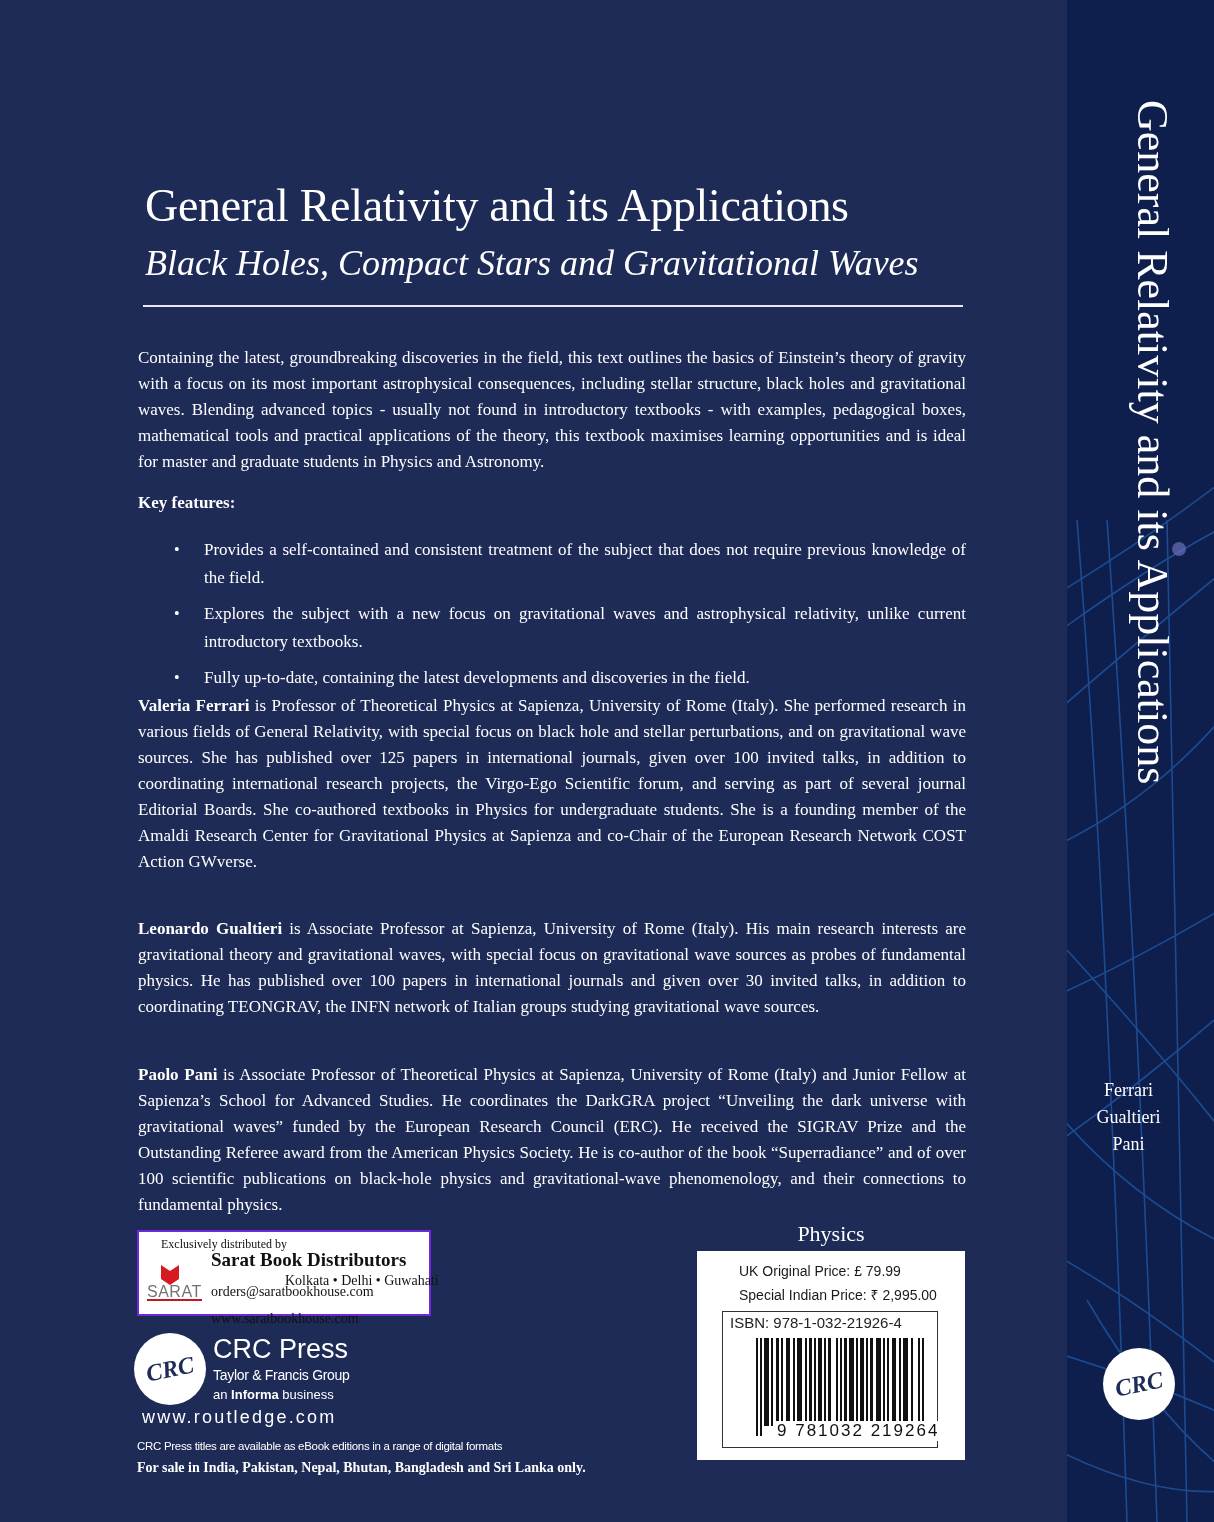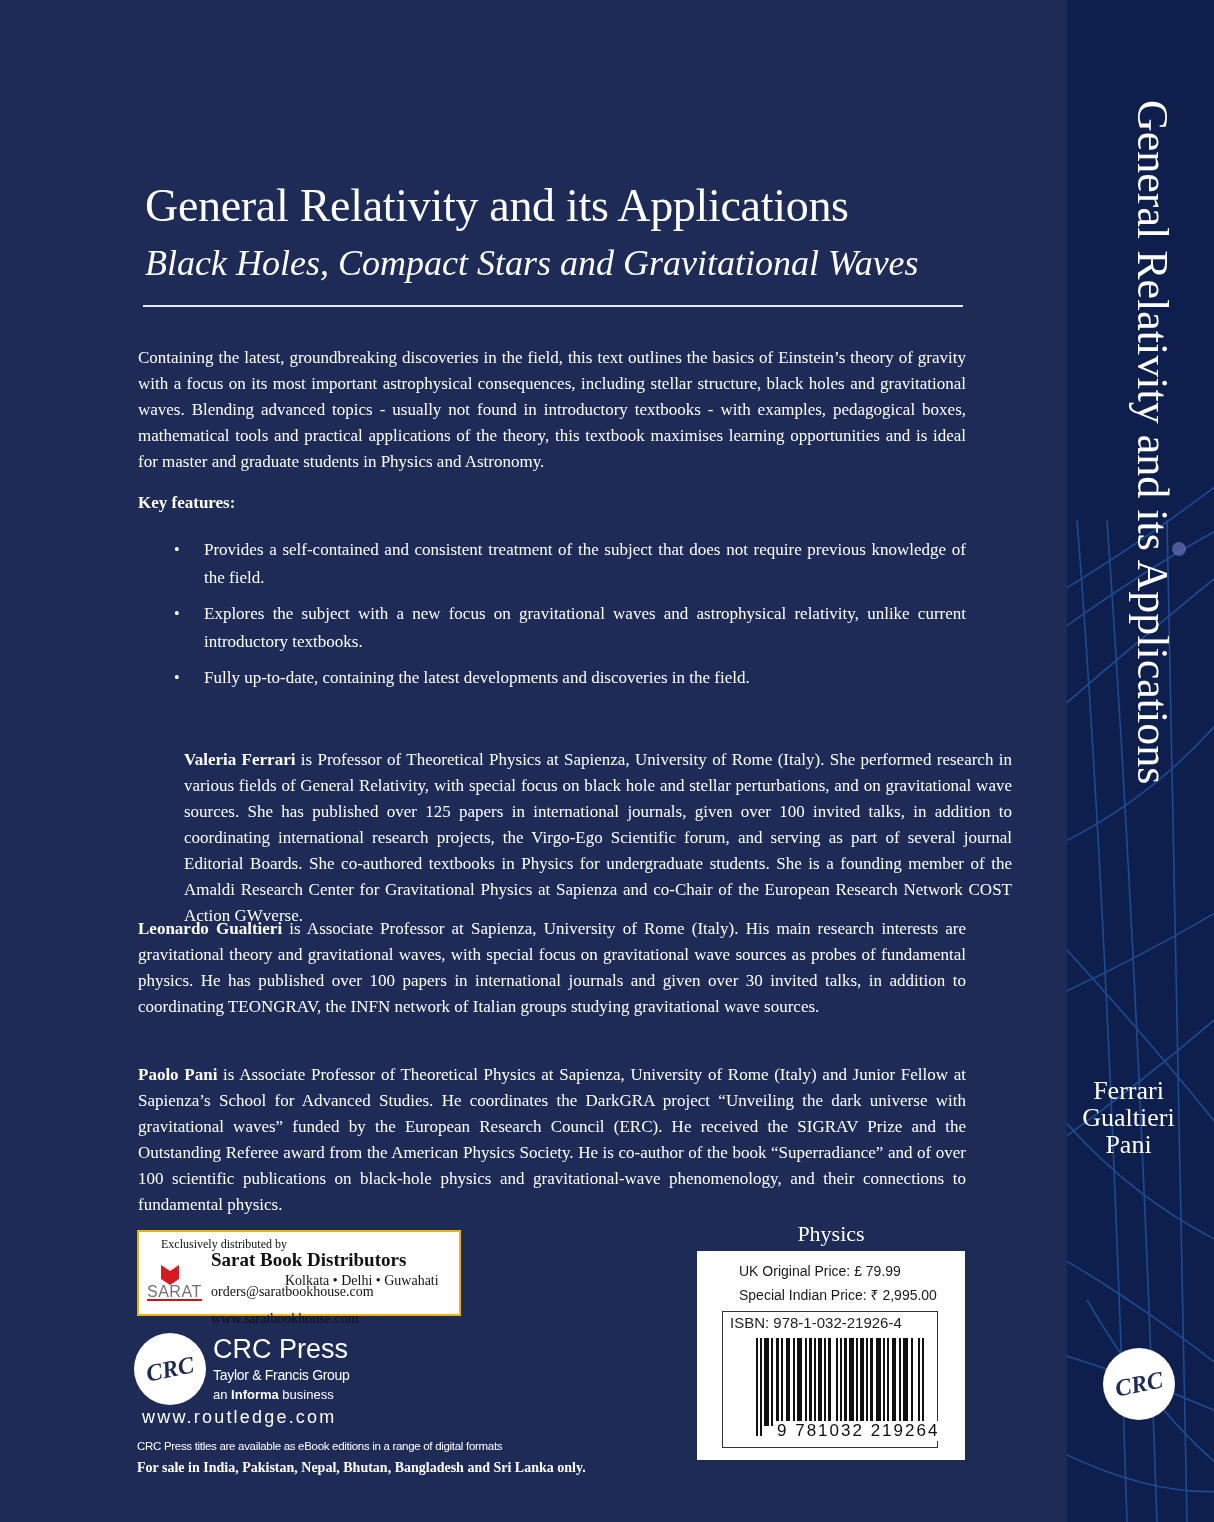--- a/index.html
+++ b/index.html
@@ -30,21 +30,21 @@
       transform: rotate(90deg);
       white-space: nowrap;
       font-size: 44px;
       font-family: "Liberation Serif", serif;
       color: #ffffff;
       margin-left: 22px;
       line-height: 1;
     }
     .spine-authors {
       position: absolute; left: 1067px; top: 1077px; width: 123px;
-      text-align: center; font-size: 26px; line-height: 27px; color: #fff;
+      text-align: center; font-size: 18px; line-height: 27px; color: #fff;
     }
     .spine-logo {
       position: absolute; left: 1103px; top: 1348px; width: 72px; height: 72px;
       border-radius: 50%; background: #ffffff;
       display: flex; align-items: center; justify-content: center;
     }
     .crc-text {
       font-family: "Liberation Serif", serif; font-style: italic; font-weight: bold;
       color: #1e2b57; transform: rotate(-12deg);
     }
@@ -69,28 +69,28 @@
     .intro { top: 345px; }
     .key-heading { position: absolute; left: 138px; top: 493px; font-size: 17px; font-weight: bold; }
     .features { position: absolute; left: 138px; top: 536px; width: 828px; margin: 0; padding: 0; list-style: none; }
     .feature {
       position: relative; padding-left: 66px; font-size: 17px; line-height: 28px;
       text-align: justify; margin-bottom: 8px;
     }
     .feature-bullet {
       position: absolute; left: 36px; top: 0; font-size: 16px;
     }
-    .bio-ferrari { top: 747px; margin-left: 46px; }
+    .bio-ferrari { top: 693px; }
     .bio-gualtieri { top: 916px; }
     .bio-pani { top: 1062px; }
     .bio-name { font-weight: bold; }
 
     .distributor-box {
-      position: absolute; left: 137px; top: 1230px; width: 324px; height: 86px;
-      background: #ffffff; color: #111; border: 2px solid #eab308;
+      position: absolute; left: 137px; top: 1230px; width: 294px; height: 86px;
+      background: #ffffff; color: #111; border: 2px solid #6d28d9;
       box-sizing: border-box;
       font-family: "Liberation Serif", serif;
       text-align: right;
     }
     .dist-excl { position: absolute; left: 22px; top: 5px; font-size: 12px; }
     .dist-name { position: absolute; left: 72px; top: 17px; font-size: 19px; font-weight: bold; white-space: nowrap; }
     .dist-cities { position: absolute; left: 146px; top: 41px; font-size: 14px; white-space: nowrap; }
     .dist-email { position: absolute; left: 72px; top: 52px; font-size: 14px; white-space: nowrap; }
     .dist-web { position: absolute; left: 72px; top: 67px; font-size: 14px; white-space: nowrap; margin-top: 12px; }
     .sarat-mark {

